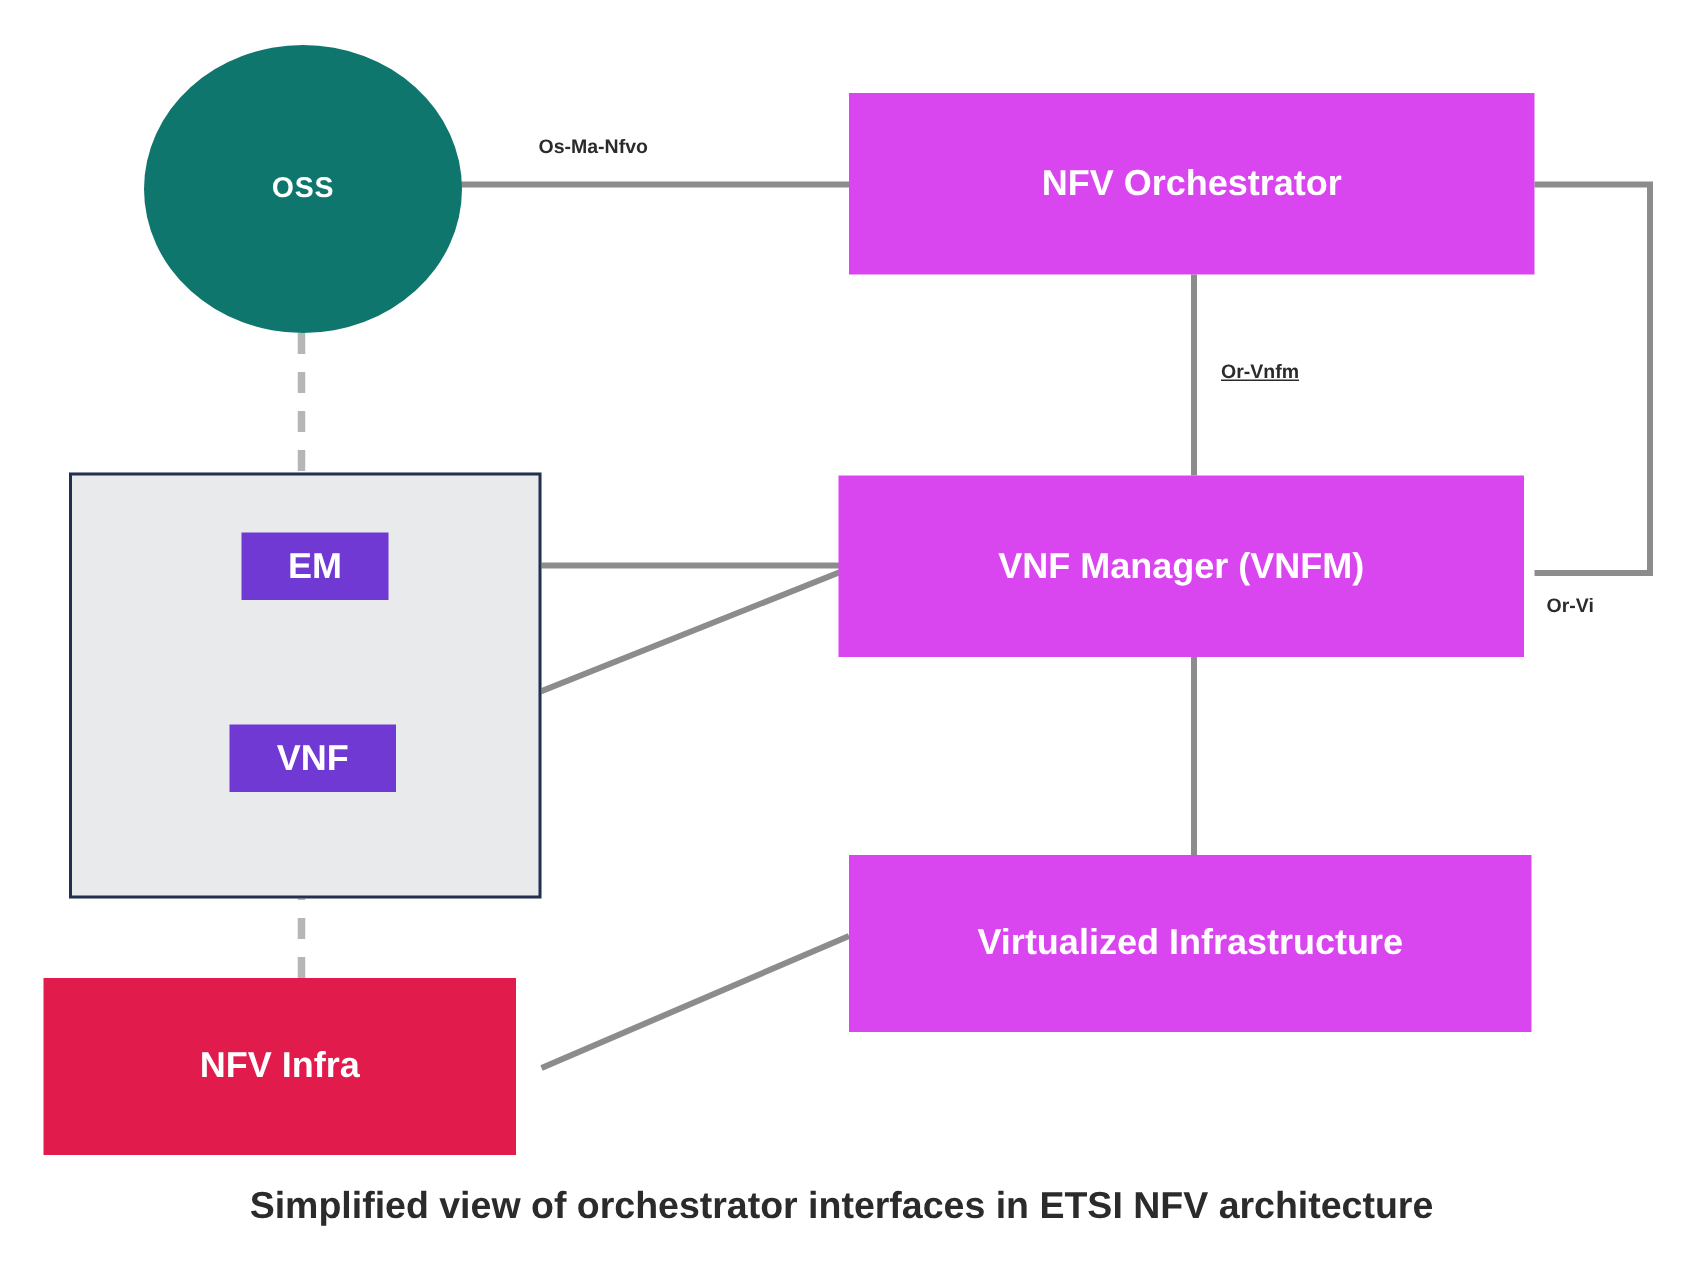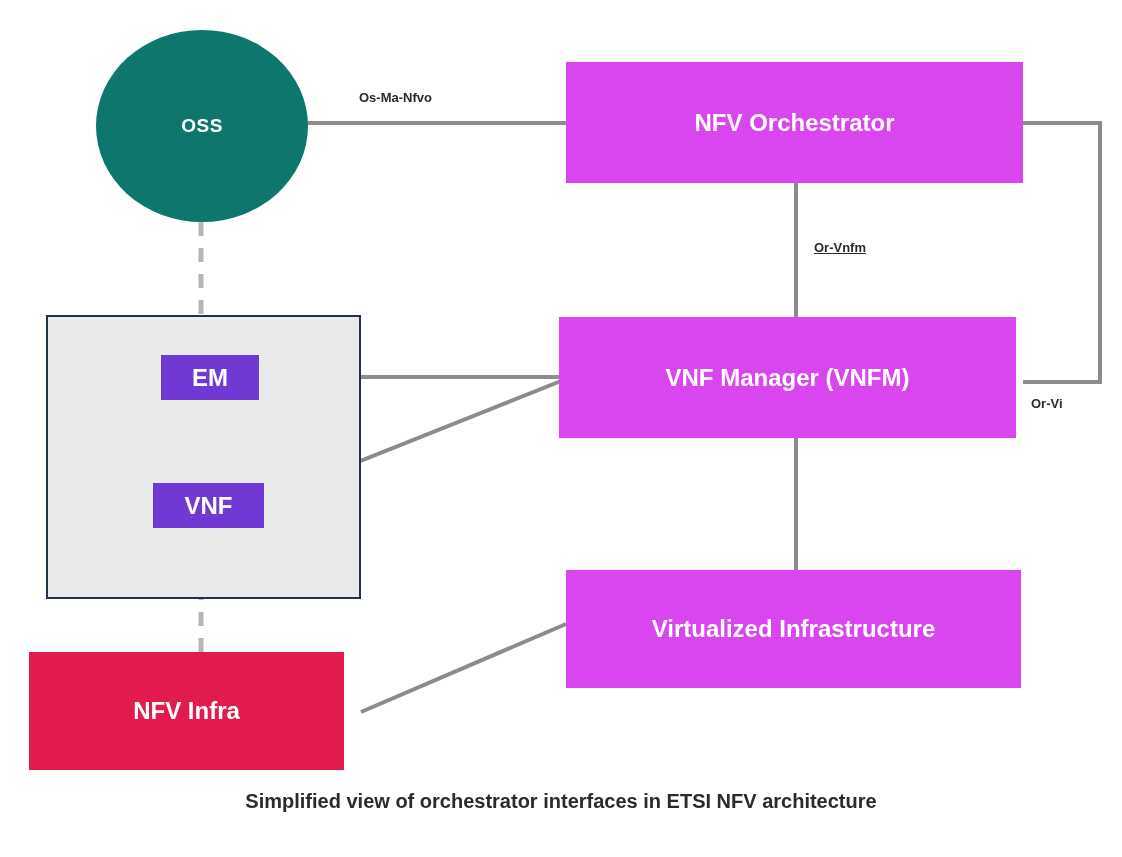--- a/index.html
+++ b/index.html
@@ -126,21 +126,21 @@
   #label-or-vnfm    { left: 814px; top: 240px; text-decoration: underline; }
   #label-or-vi      { left: 1031px; top: 396px; }
 
   
   #caption {
     position: absolute;
     left: 0;
     top: 790px;
     width: 1122px;
     text-align: center;
-    font-size: 20px;
+    font-size: 25px;
     font-weight: bold;
     color: #2b2b2b;
   }
 </style>
 </head>
 <body>
 
 <div id="canvas">
 
   <svg id="edges" viewBox="0 0 1122 857" xmlns="http://www.w3.org/2000/svg">

